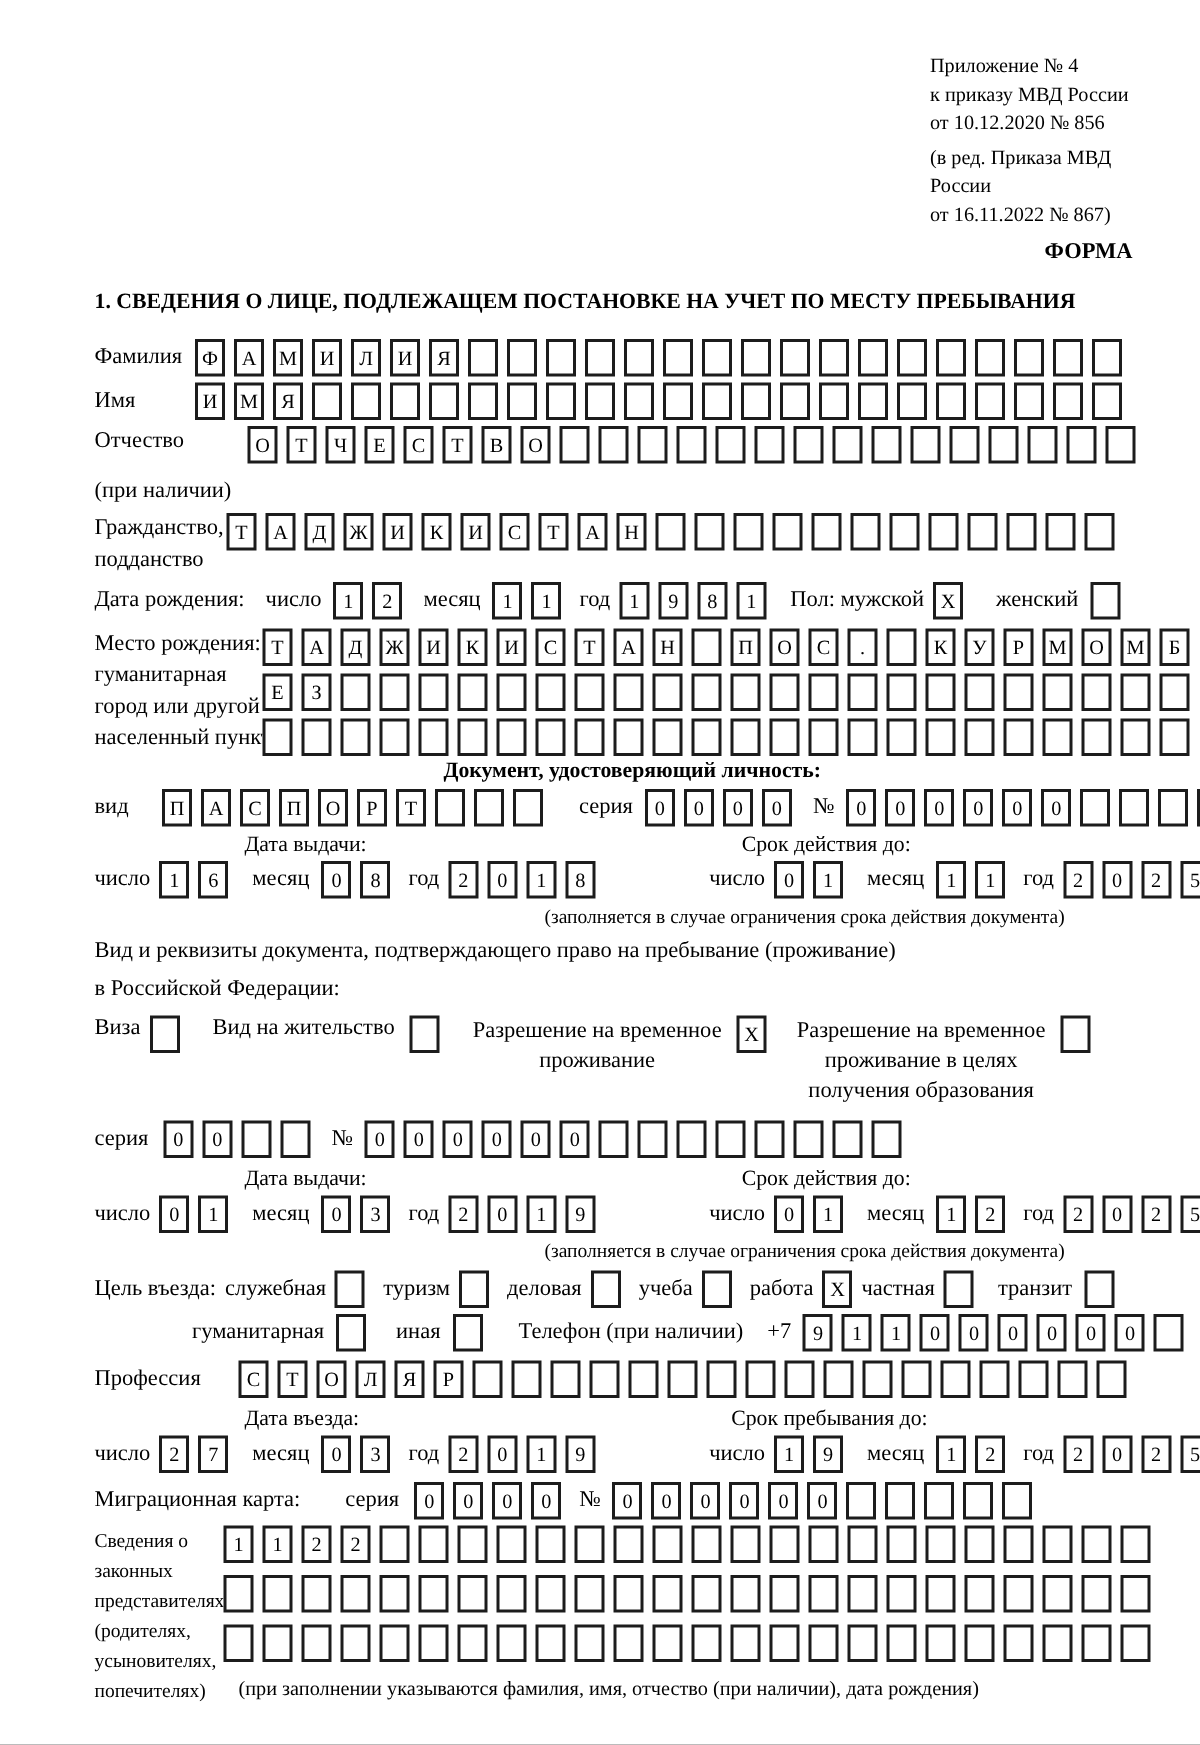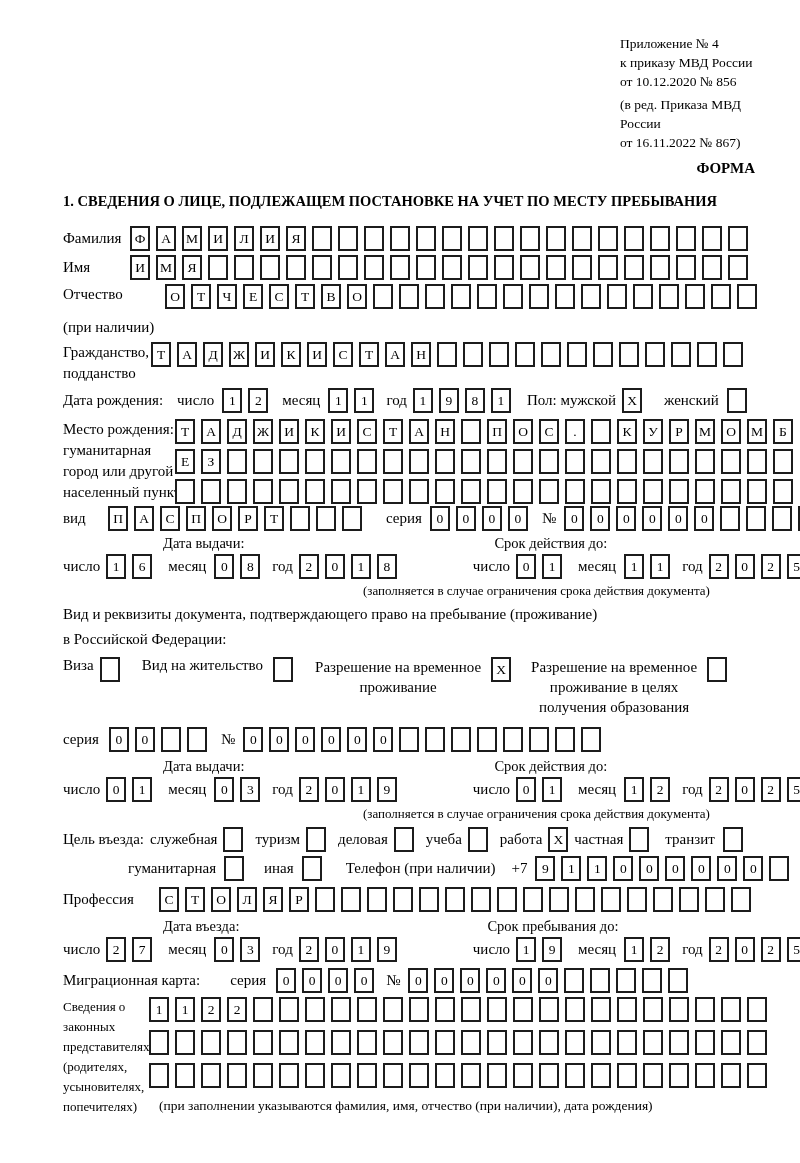--- a/index.html
+++ b/index.html
@@ -300,20 +300,21 @@
           <span class="cell"></span>
           <span class="cell"></span>
           <span class="cell"></span>
           <span class="cell"></span>
           <span class="cell"></span>
           <span class="cell"></span>
         </span>
     </span>
   </div>
 
+  <div class="dochead">Документ, удостоверяющий личность:</div>
 
   <div class="row">
     <span class="lbl w45">вид</span>
     <span class="cells">
         <span class="cell">П</span>
         <span class="cell">А</span>
         <span class="cell">С</span>
         <span class="cell">П</span>
         <span class="cell">О</span>
         <span class="cell">Р</span>

